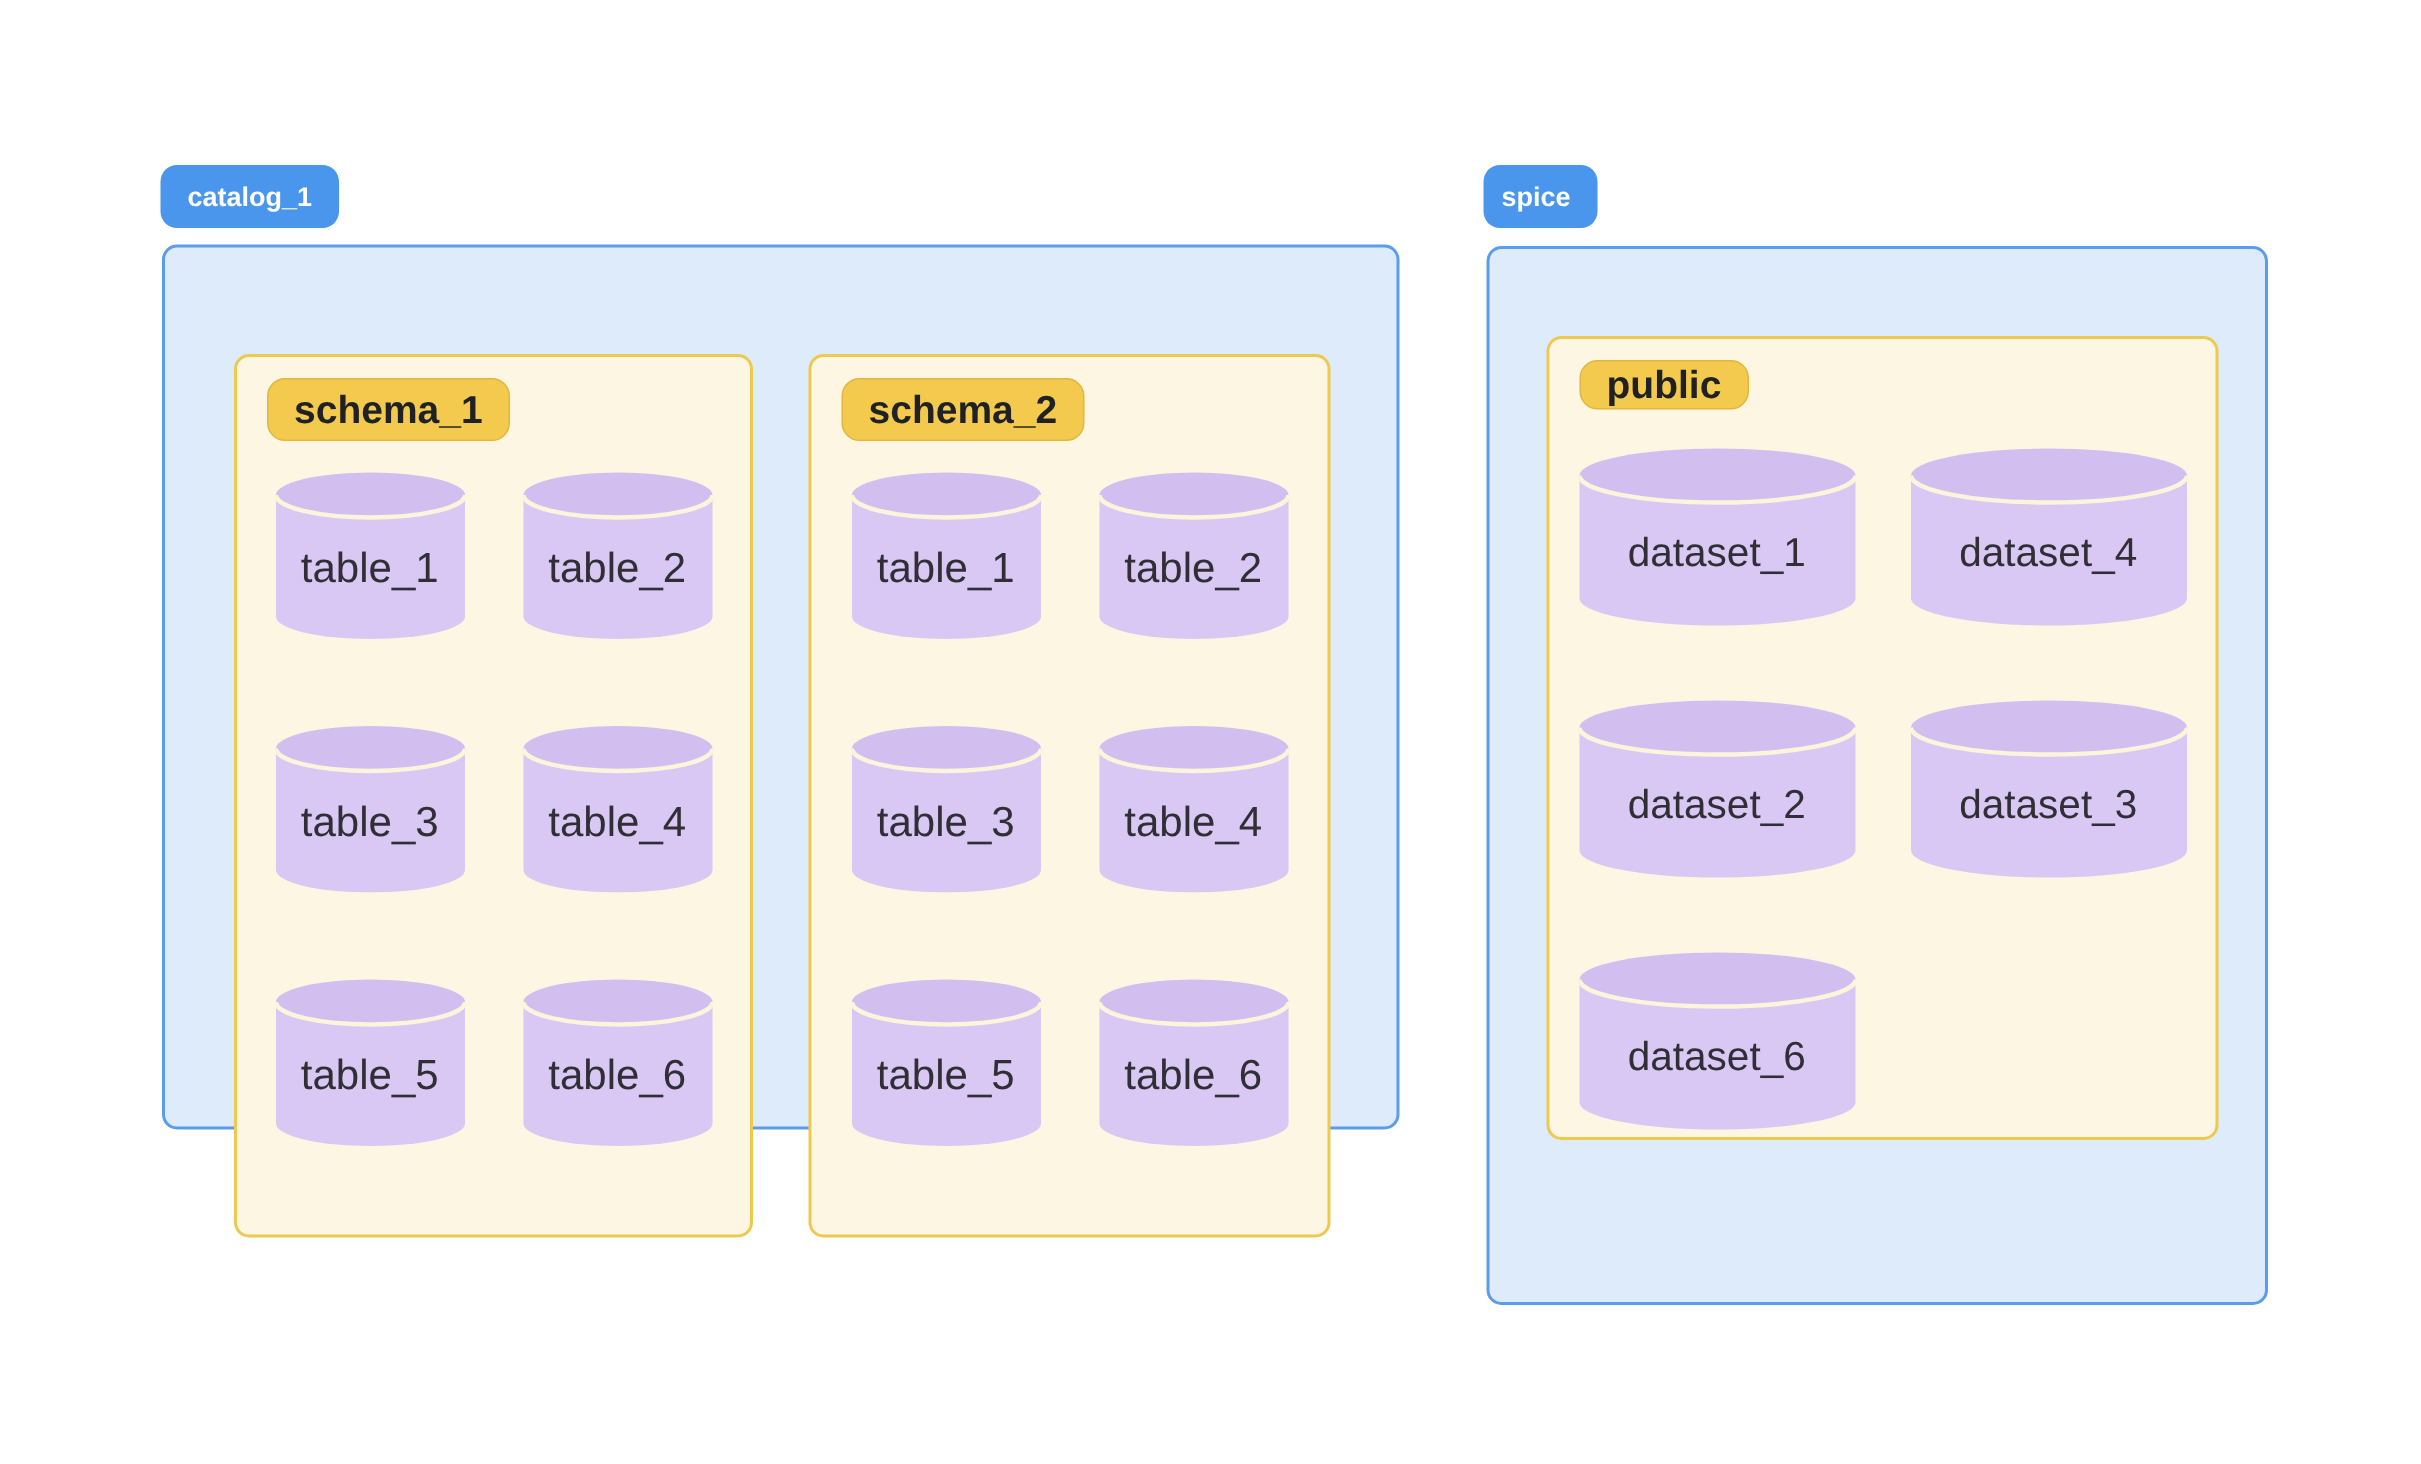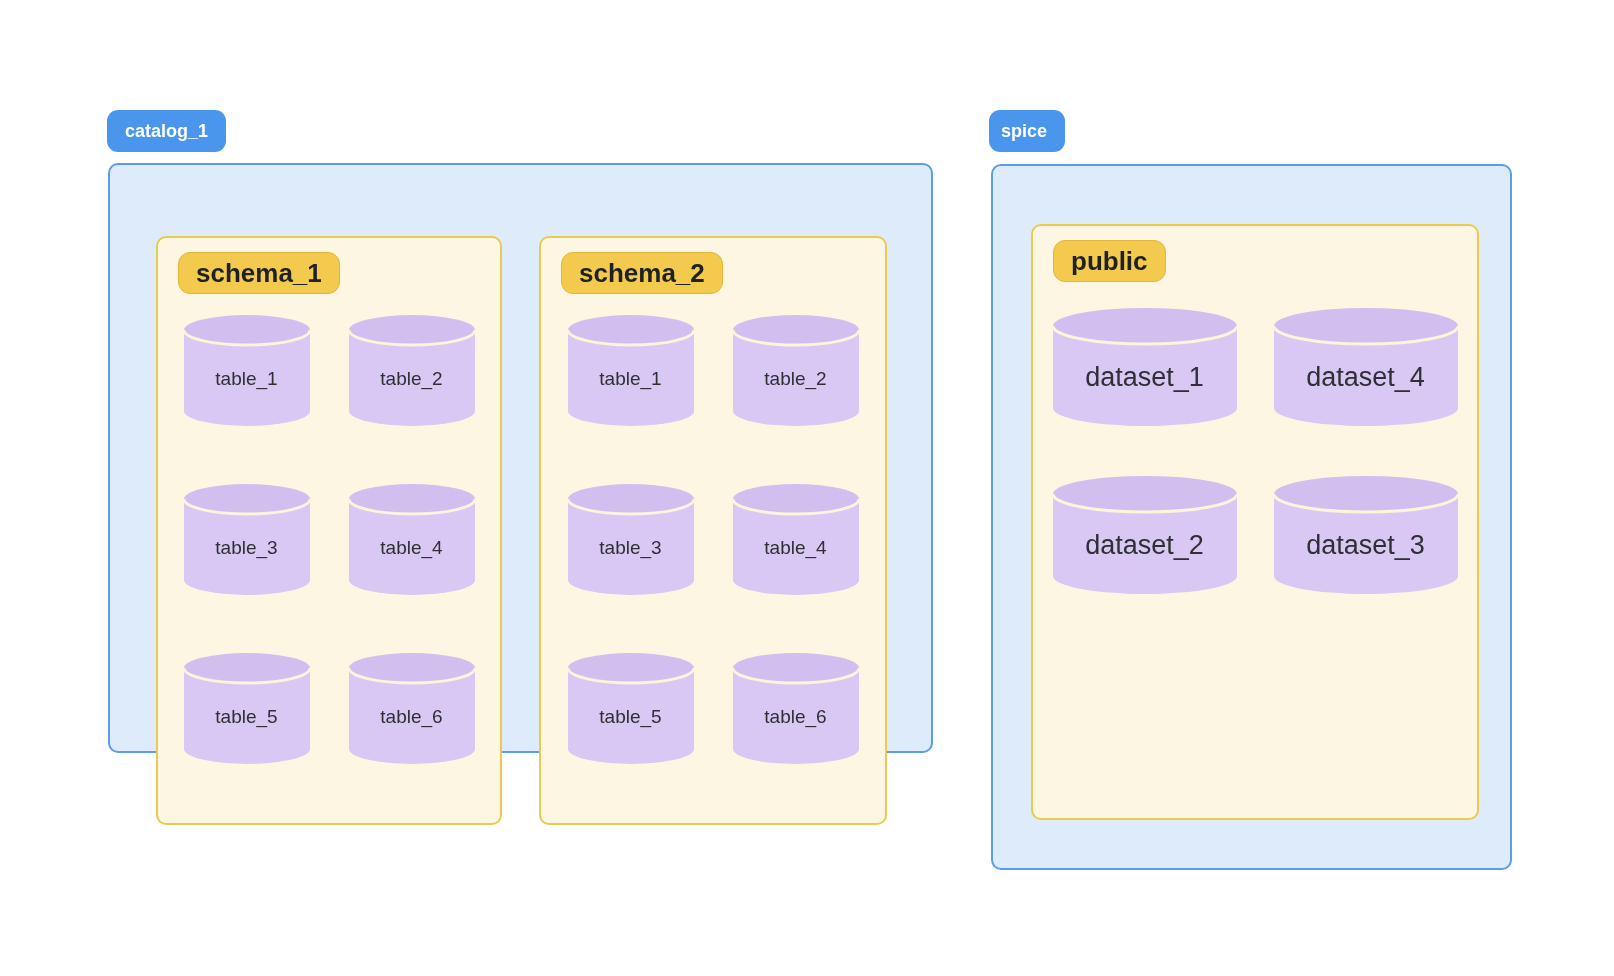--- a/index.html
+++ b/index.html
@@ -85,21 +85,21 @@
   .cyl { position: relative; }
   .cyl svg { position: absolute; inset: 0; width: 100%; height: 100%; display: block; }
   .cyl-label {
     position: absolute;
     inset: 0;
     display: flex;
     align-items: center;
     justify-content: center;
     padding-top: 18px;
     color: var(--cylinder_text, #2F2F35);
-    font-size: 19px;
+    font-size: 28px;
   }
   .grid-datasets .cyl-label { font-size: 27px; padding-top: 20px; }
 </style>
 </head>
 <body>
 
 <div class="canvas">
 
   <div class="badge-blue" style="left:107px; top:110px;">
     <span>catalog_1</span>
@@ -233,21 +233,21 @@
       </div>
     </div>
   </div>
 
   <div class="badge-blue" style="left:989px; top:110px;padding-left:12px;">
     <span>spice</span>
   </div>
 
   <div class="container-blue" style="left:991px; top:164px; width:521px; height:706px;">
 
-    <div class="cream-box" style="left:38px; top:58px; width:448px; height:596px;">
+    <div class="cream-box" style="left:38px; top:58px; width:448px; height:536px;">
       <div class="badge-yellow">
         <span>public</span>
       </div>
       <div class="cyl-grid grid-datasets">
 
         <div class="cyl">
           <svg viewBox="0 0 186 120" preserveAspectRatio="none" aria-hidden="true">
             <path d="M1 19 L1 101 A92 18 0 0 0 185 101 L185 19 Z" fill="#D9C8F4"></path>
             <ellipse cx="93" cy="19" rx="92" ry="18" fill="#D3BFEF"></ellipse>
             <path d="M1 19 A92 18 0 0 0 185 19" fill="none" stroke="#FCF4DB" stroke-width="3"></path>
@@ -276,18 +276,26 @@
 
         <div class="cyl">
           <svg viewBox="0 0 186 120" preserveAspectRatio="none" aria-hidden="true">
             <path d="M1 19 L1 101 A92 18 0 0 0 185 101 L185 19 Z" fill="#D9C8F4"></path>
             <ellipse cx="93" cy="19" rx="92" ry="18" fill="#D3BFEF"></ellipse>
             <path d="M1 19 A92 18 0 0 0 185 19" fill="none" stroke="#FCF4DB" stroke-width="3"></path>
           </svg>
           <span class="cyl-label">dataset_3</span>
         </div>
 
+        <div class="cyl">
+          <svg viewBox="0 0 186 120" preserveAspectRatio="none" aria-hidden="true">
+            <path d="M1 19 L1 101 A92 18 0 0 0 185 101 L185 19 Z" fill="#D9C8F4"></path>
+            <ellipse cx="93" cy="19" rx="92" ry="18" fill="#D3BFEF"></ellipse>
+            <path d="M1 19 A92 18 0 0 0 185 19" fill="none" stroke="#FCF4DB" stroke-width="3"></path>
+          </svg>
+          <span class="cyl-label">dataset_6</span>
+        </div>
 
       </div>
     </div>
   </div>
 
 </div>
 
 </body></html>

